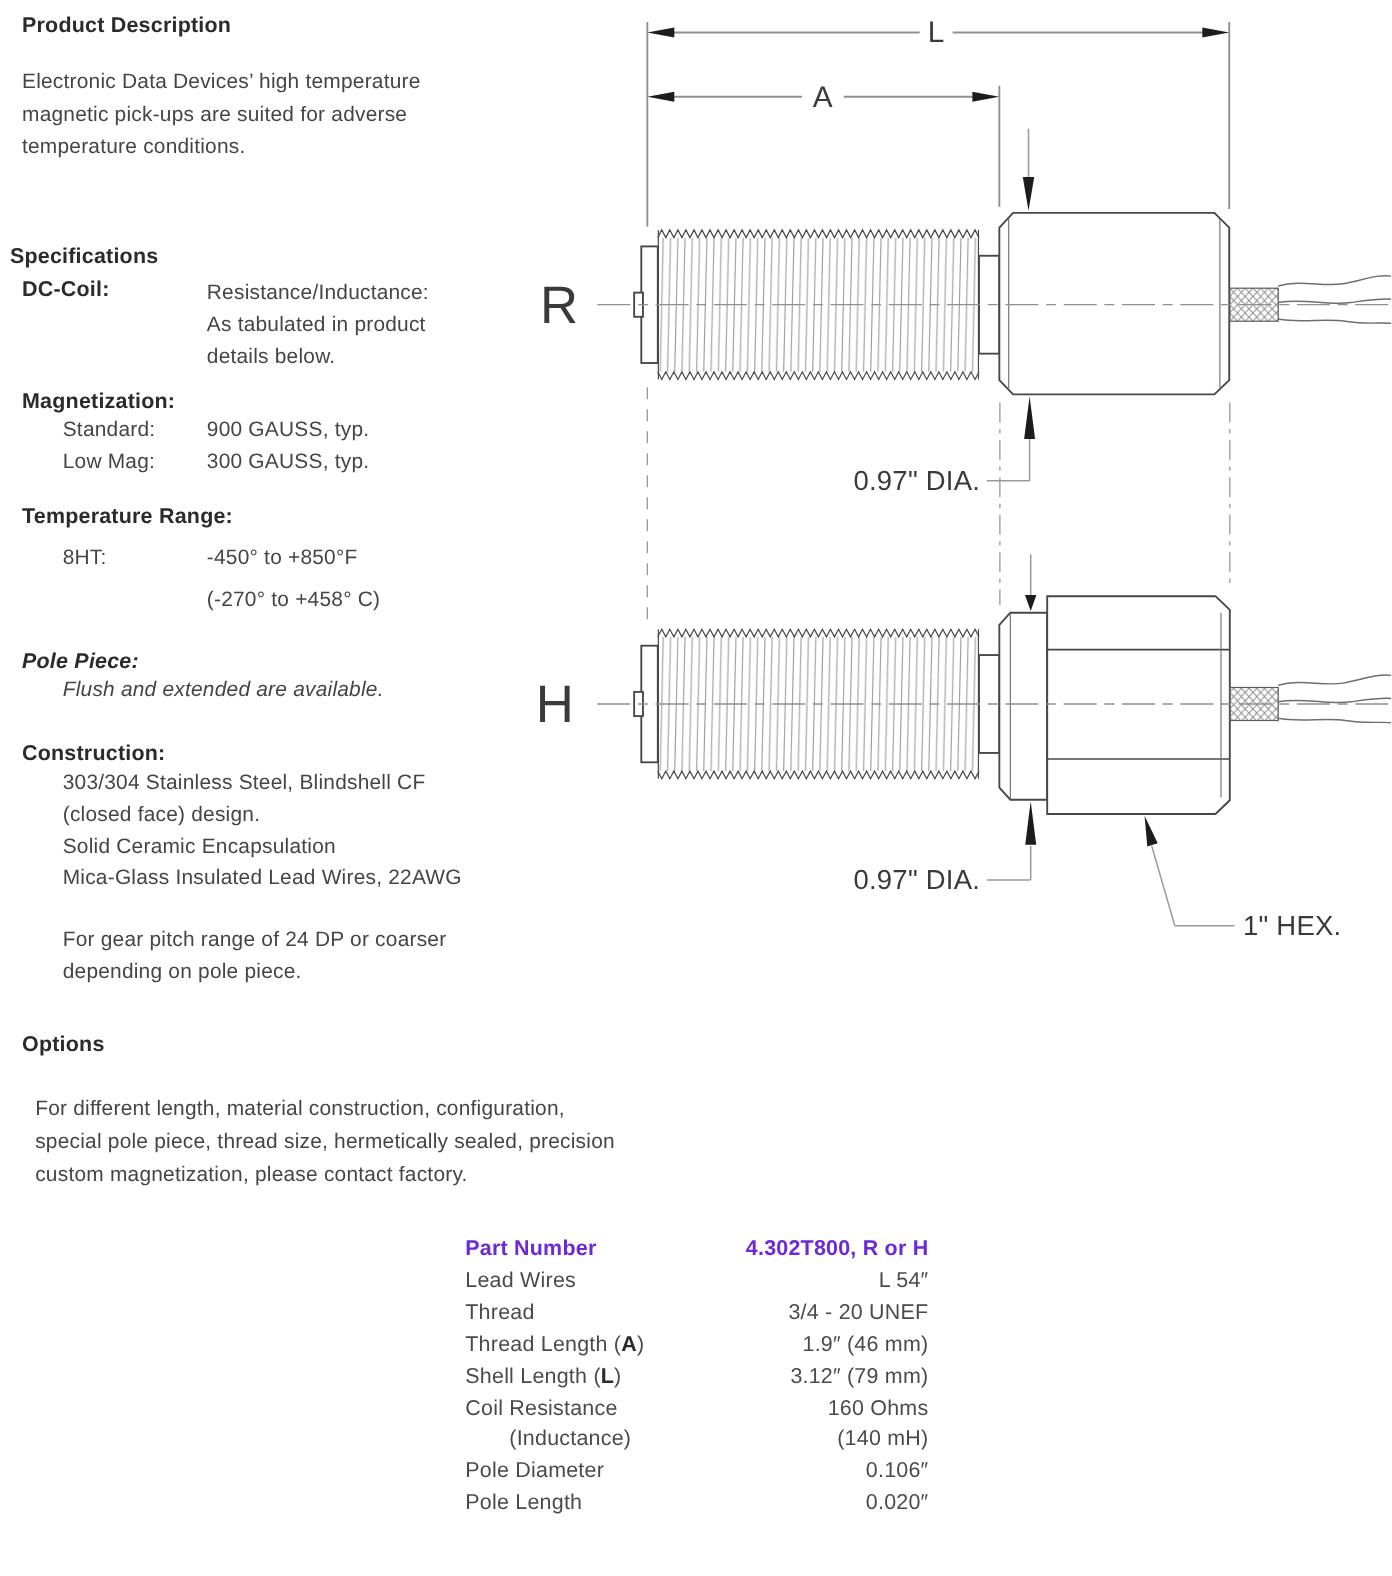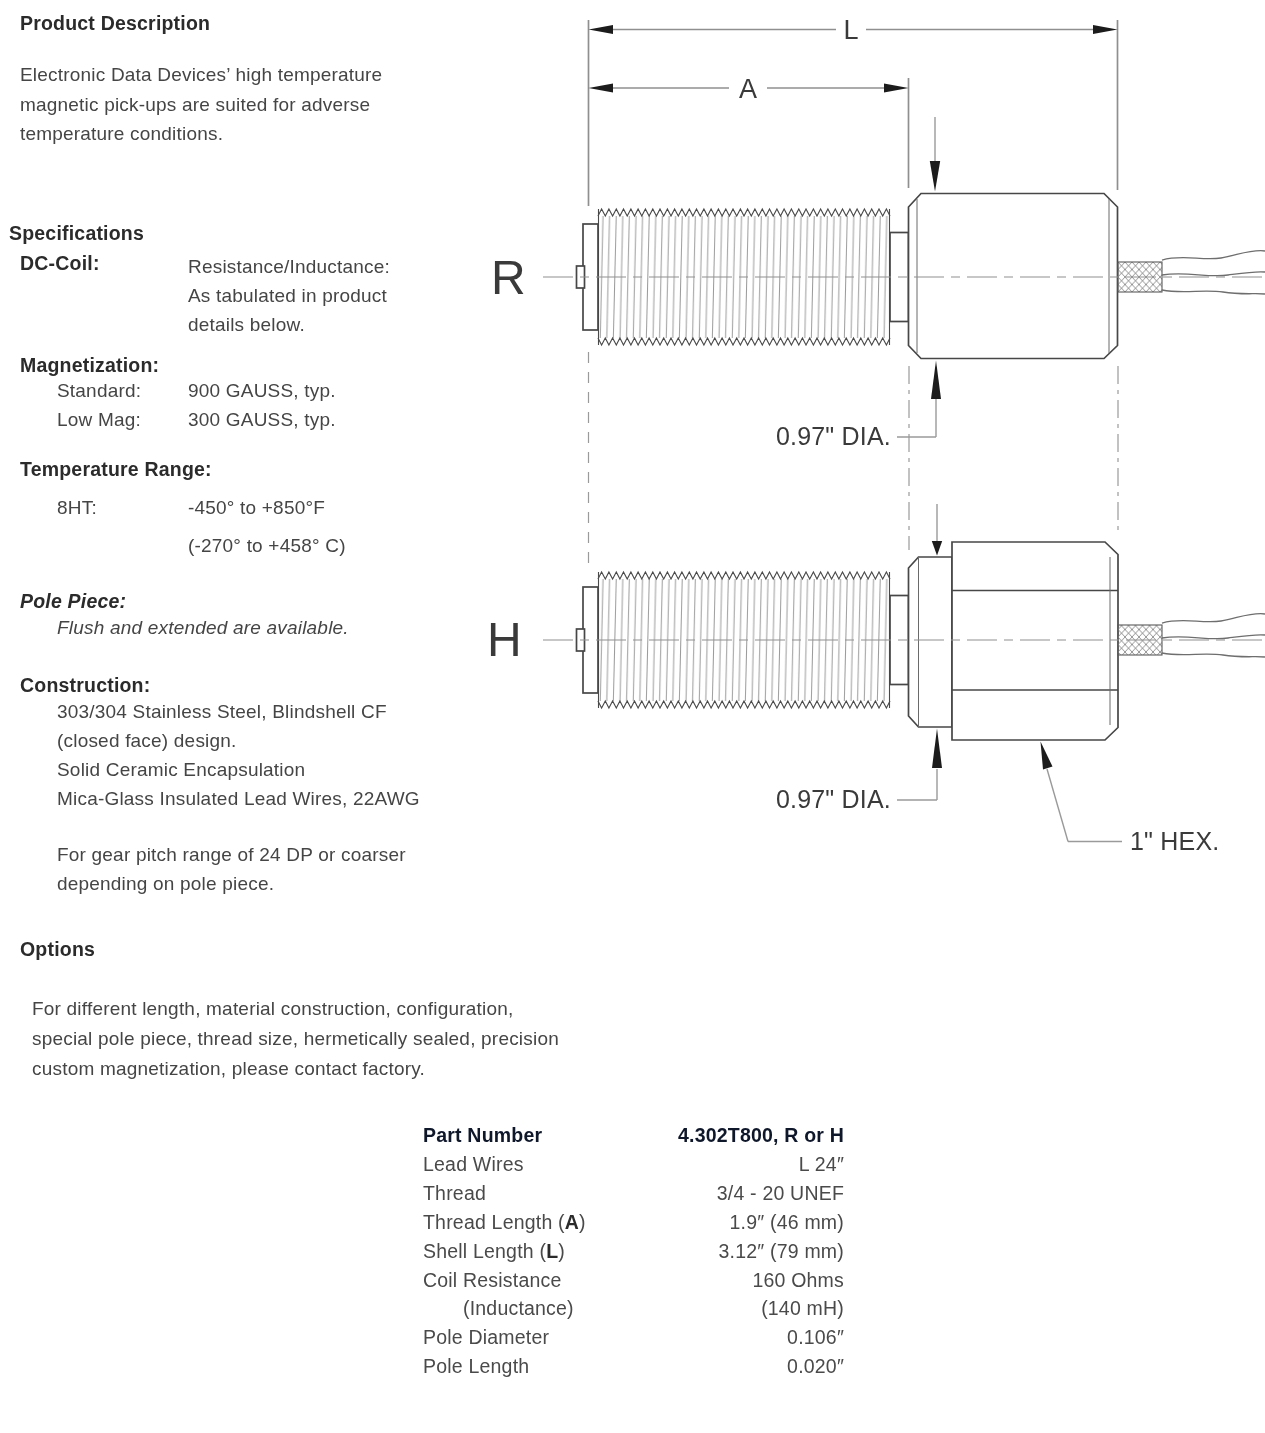--- a/index.html
+++ b/index.html
@@ -18,21 +18,21 @@
   .spec-value{font-size:19px;line-height:29px;}
   .srow{display:flex;margin-left:37px;font-size:19px;line-height:28.5px;}
   .sname{width:131px;flex-shrink:0;}
   .sub{margin-left:37px;font-size:19px;line-height:29px;}
   .temp-value{line-height:38px;}
   
   .dtable{width:421px;font-size:19.5px;color:#4a4a4a;}
   .trow{display:flex;justify-content:space-between;line-height:28.9px;}
   .trow b{font-weight:700;color:#2b2b2b;}
   .tbold{font-weight:700;color:#232323;}
-  .tbold .tvalue,.tbold .tlabel{color:#0f172a;}
+  .tbold .tvalue,.tbold .tlabel{color:#6d28d9;}
   .tindent .tlabel{padding-left:40px;}
   .tvalue{text-align:right;}
   
   svg text{font-family:"Liberation Sans",sans-serif;fill:#3a3a3a;}
   .dim{stroke:#8f8f8f;stroke-width:1.7;fill:none;}
   .lead{stroke:#9a9a9a;stroke-width:1.4;fill:none;}
   .ah{fill:#1c1c1c;stroke:none;}
   .ol{stroke:#474747;fill:#ffffff;stroke-width:1.7;}
   .thin{stroke:#6a6a6a;stroke-width:1;fill:none;}
   .th{stroke:#4a4a4a;stroke-width:1.1;fill:none;}
@@ -104,21 +104,21 @@
 special pole piece, thread size, hermetically sealed, precision
 custom magnetization, please contact factory.</div>
 
   <div class="abs dtable" style="left:423px;top:1121px;">
       <div class="trow tbold">
         <span class="tlabel">Part Number</span>
         <span class="tvalue">4.302T800, R or H</span>
       </div>
       <div class="trow">
         <span class="tlabel">Lead Wires</span>
-        <span class="tvalue">L 24″</span>
+        <span class="tvalue">L 54″</span>
       </div>
       <div class="trow">
         <span class="tlabel">Thread</span>
         <span class="tvalue">3/4 - 20 UNEF</span>
       </div>
       <div class="trow">
         <span class="tlabel">Thread Length (<b>A</b>)</span>
         <span class="tvalue">1.9″ (46 mm)</span>
       </div>
       <div class="trow">

